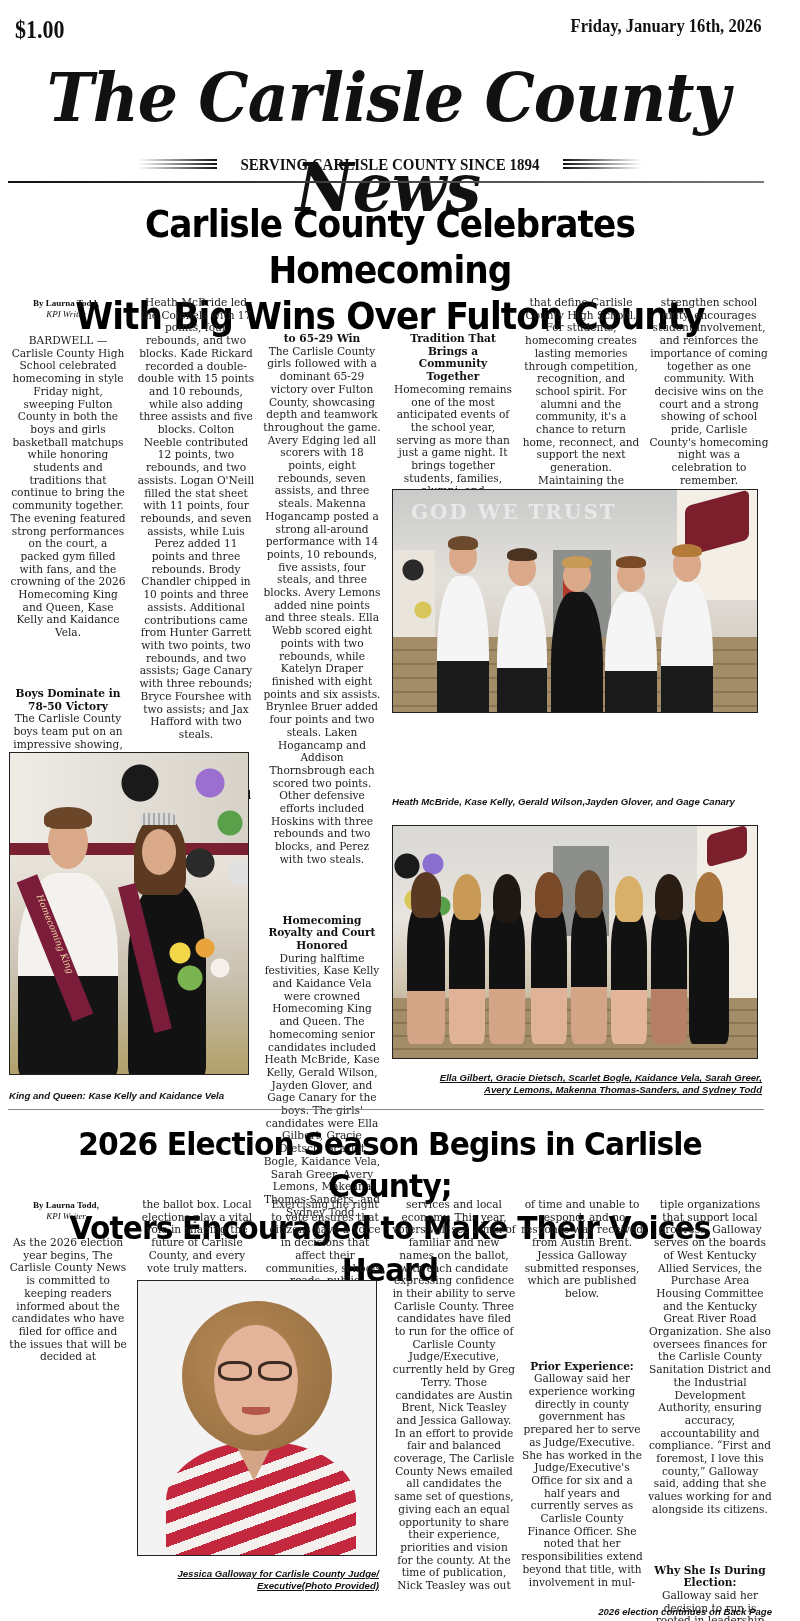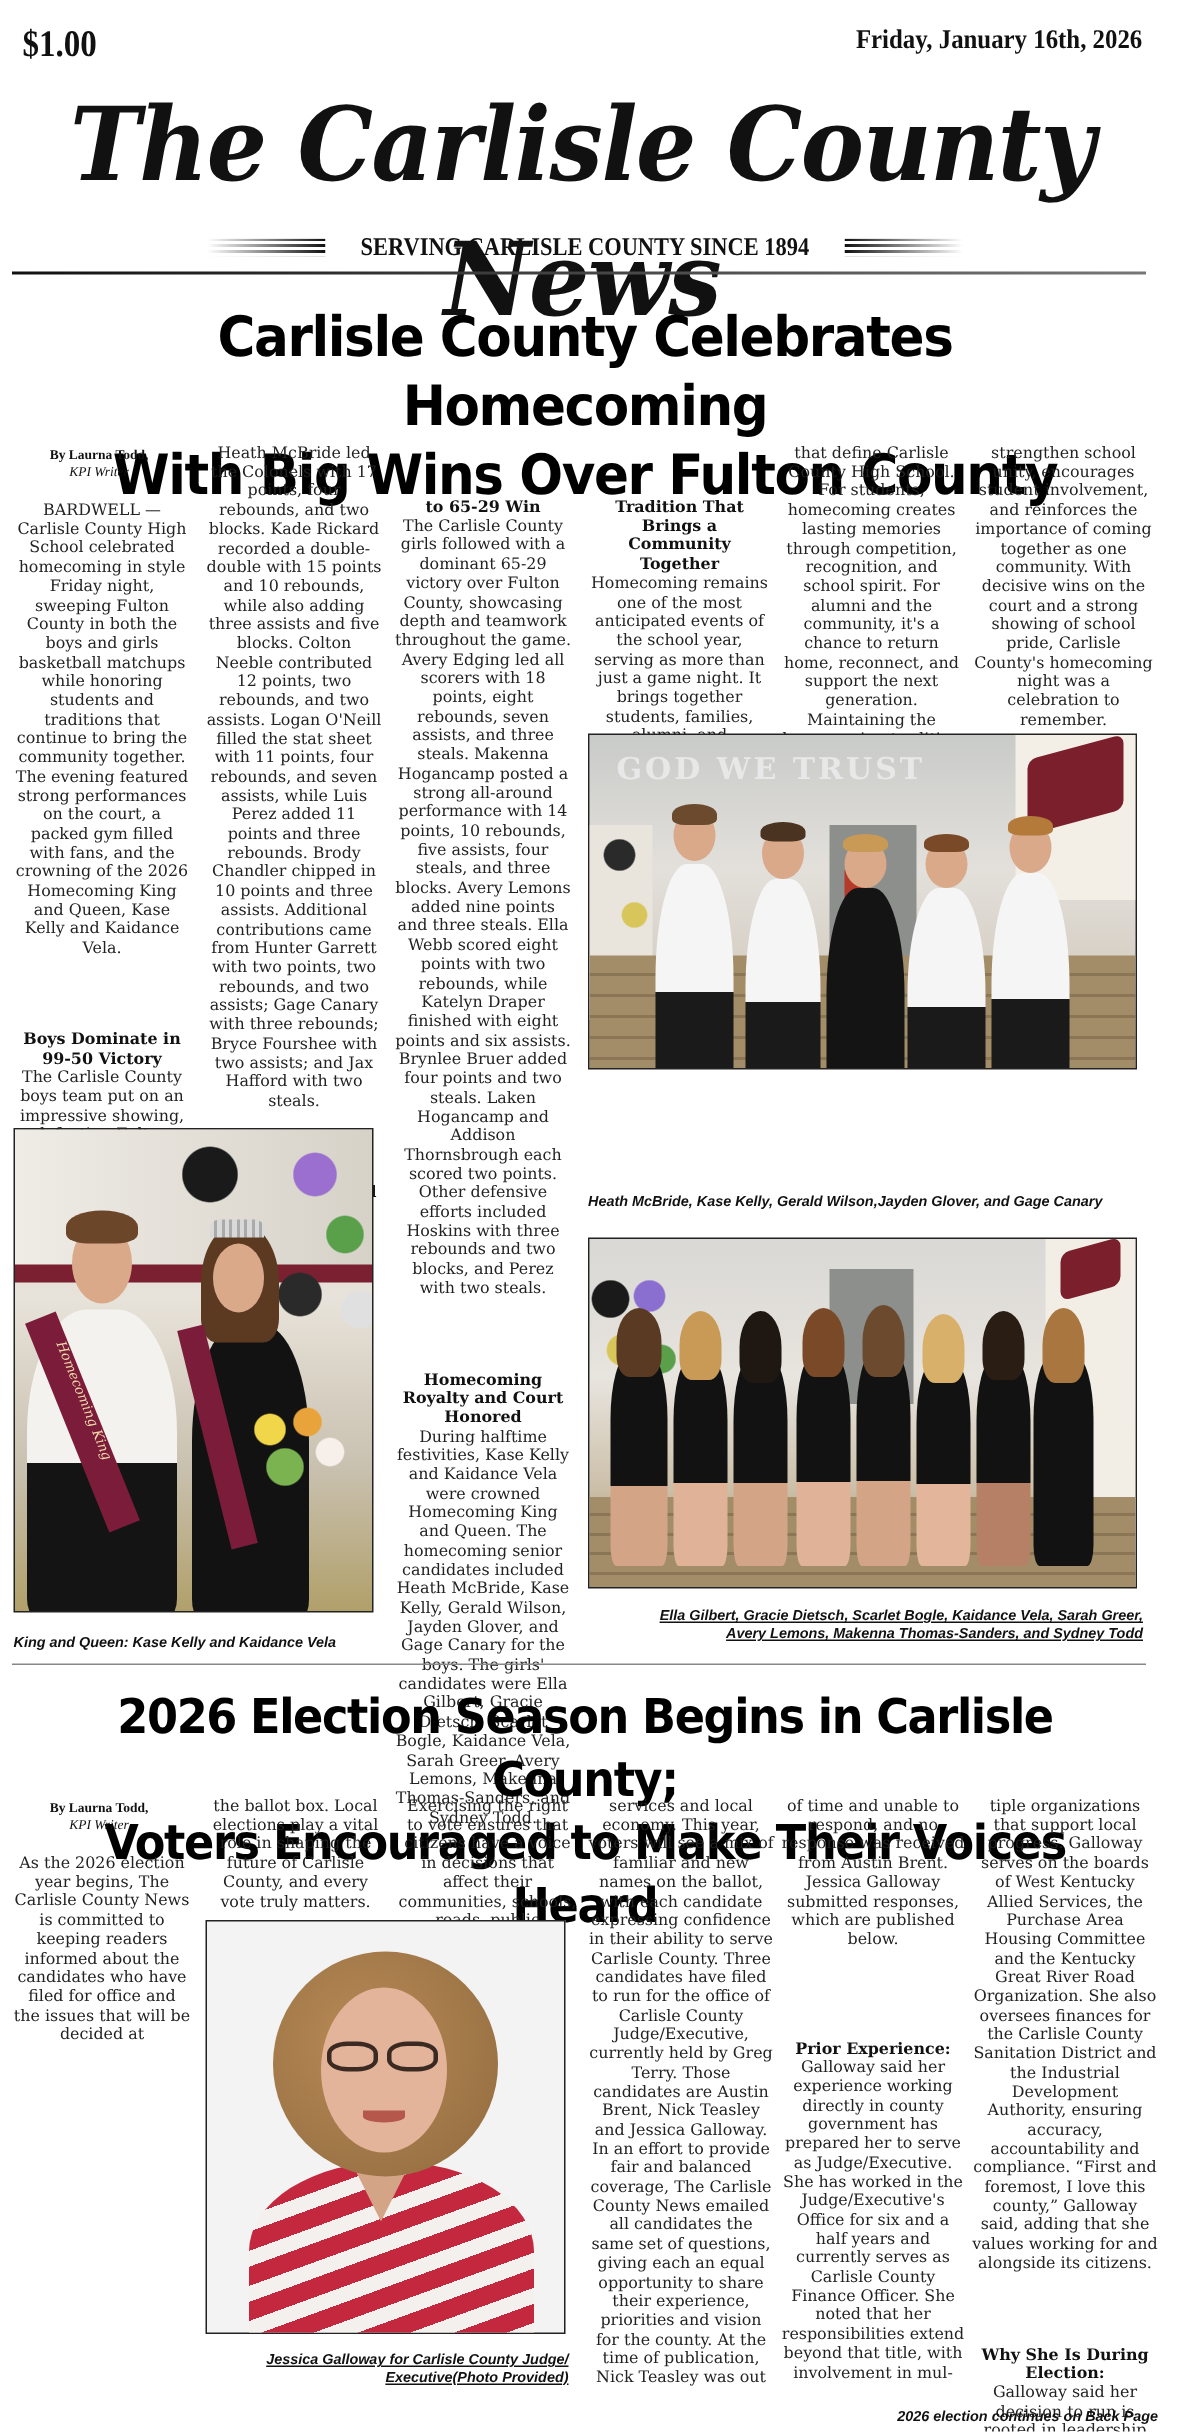--- a/index.html
+++ b/index.html
@@ -60,21 +60,21 @@
 </div>
 
 <div class="byline" style="left:10px; top:298px; width:112px;">
   <div class="name">By Laurna Todd,</div>
   <div class="role">KPI Writer</div>
 </div>
 
 <div class="col" style="left:9px; top:334px; width:118px;">
   <p>BARDWELL — Carlisle County High School celebrated homecoming in style Friday night, sweeping Fulton County in both the boys and girls basketball matchups while honoring students and traditions that continue to bring the community together. The evening featured strong performances on the court, a packed gym filled with fans, and the crowning of the 2026 Homecoming King and Queen, Kase Kelly and Kaidance Vela.</p>
   <div class="gap"></div>
-  <p class="sub">Boys Dominate in 99-50 Victory</p>
+  <p class="sub">Boys Dominate in 78-50 Victory</p>
   <p>The Carlisle County boys team put on an impressive showing, defeating Fulton County 78-50 behind a balanced offensive attack and strong defensive effort.</p>
 </div>
 
 <div class="col" style="left:137px; top:296px; width:118px;">
   <p>Heath McBride led the Colonels with 17 points, four rebounds, and two blocks. Kade Rickard recorded a double-double with 15 points and 10 rebounds, while also adding three assists and five blocks. Colton Neeble contributed 12 points, two rebounds, and two assists. Logan O'Neill filled the stat sheet with 11 points, four rebounds, and seven assists, while Luis Perez added 11 points and three rebounds. Brody Chandler chipped in 10 points and three assists. Additional contributions came from Hunter Garrett with two points, two rebounds, and two assists; Gage Canary with three rebounds; Bryce Fourshee with two assists; and Jax Hafford with two steals.</p>
   <div class="gap"></div>
   <p class="sub">Lady Colonels Roll</p>
 </div>
 
 <div class="col" style="left:263px; top:296px; width:118px;">

